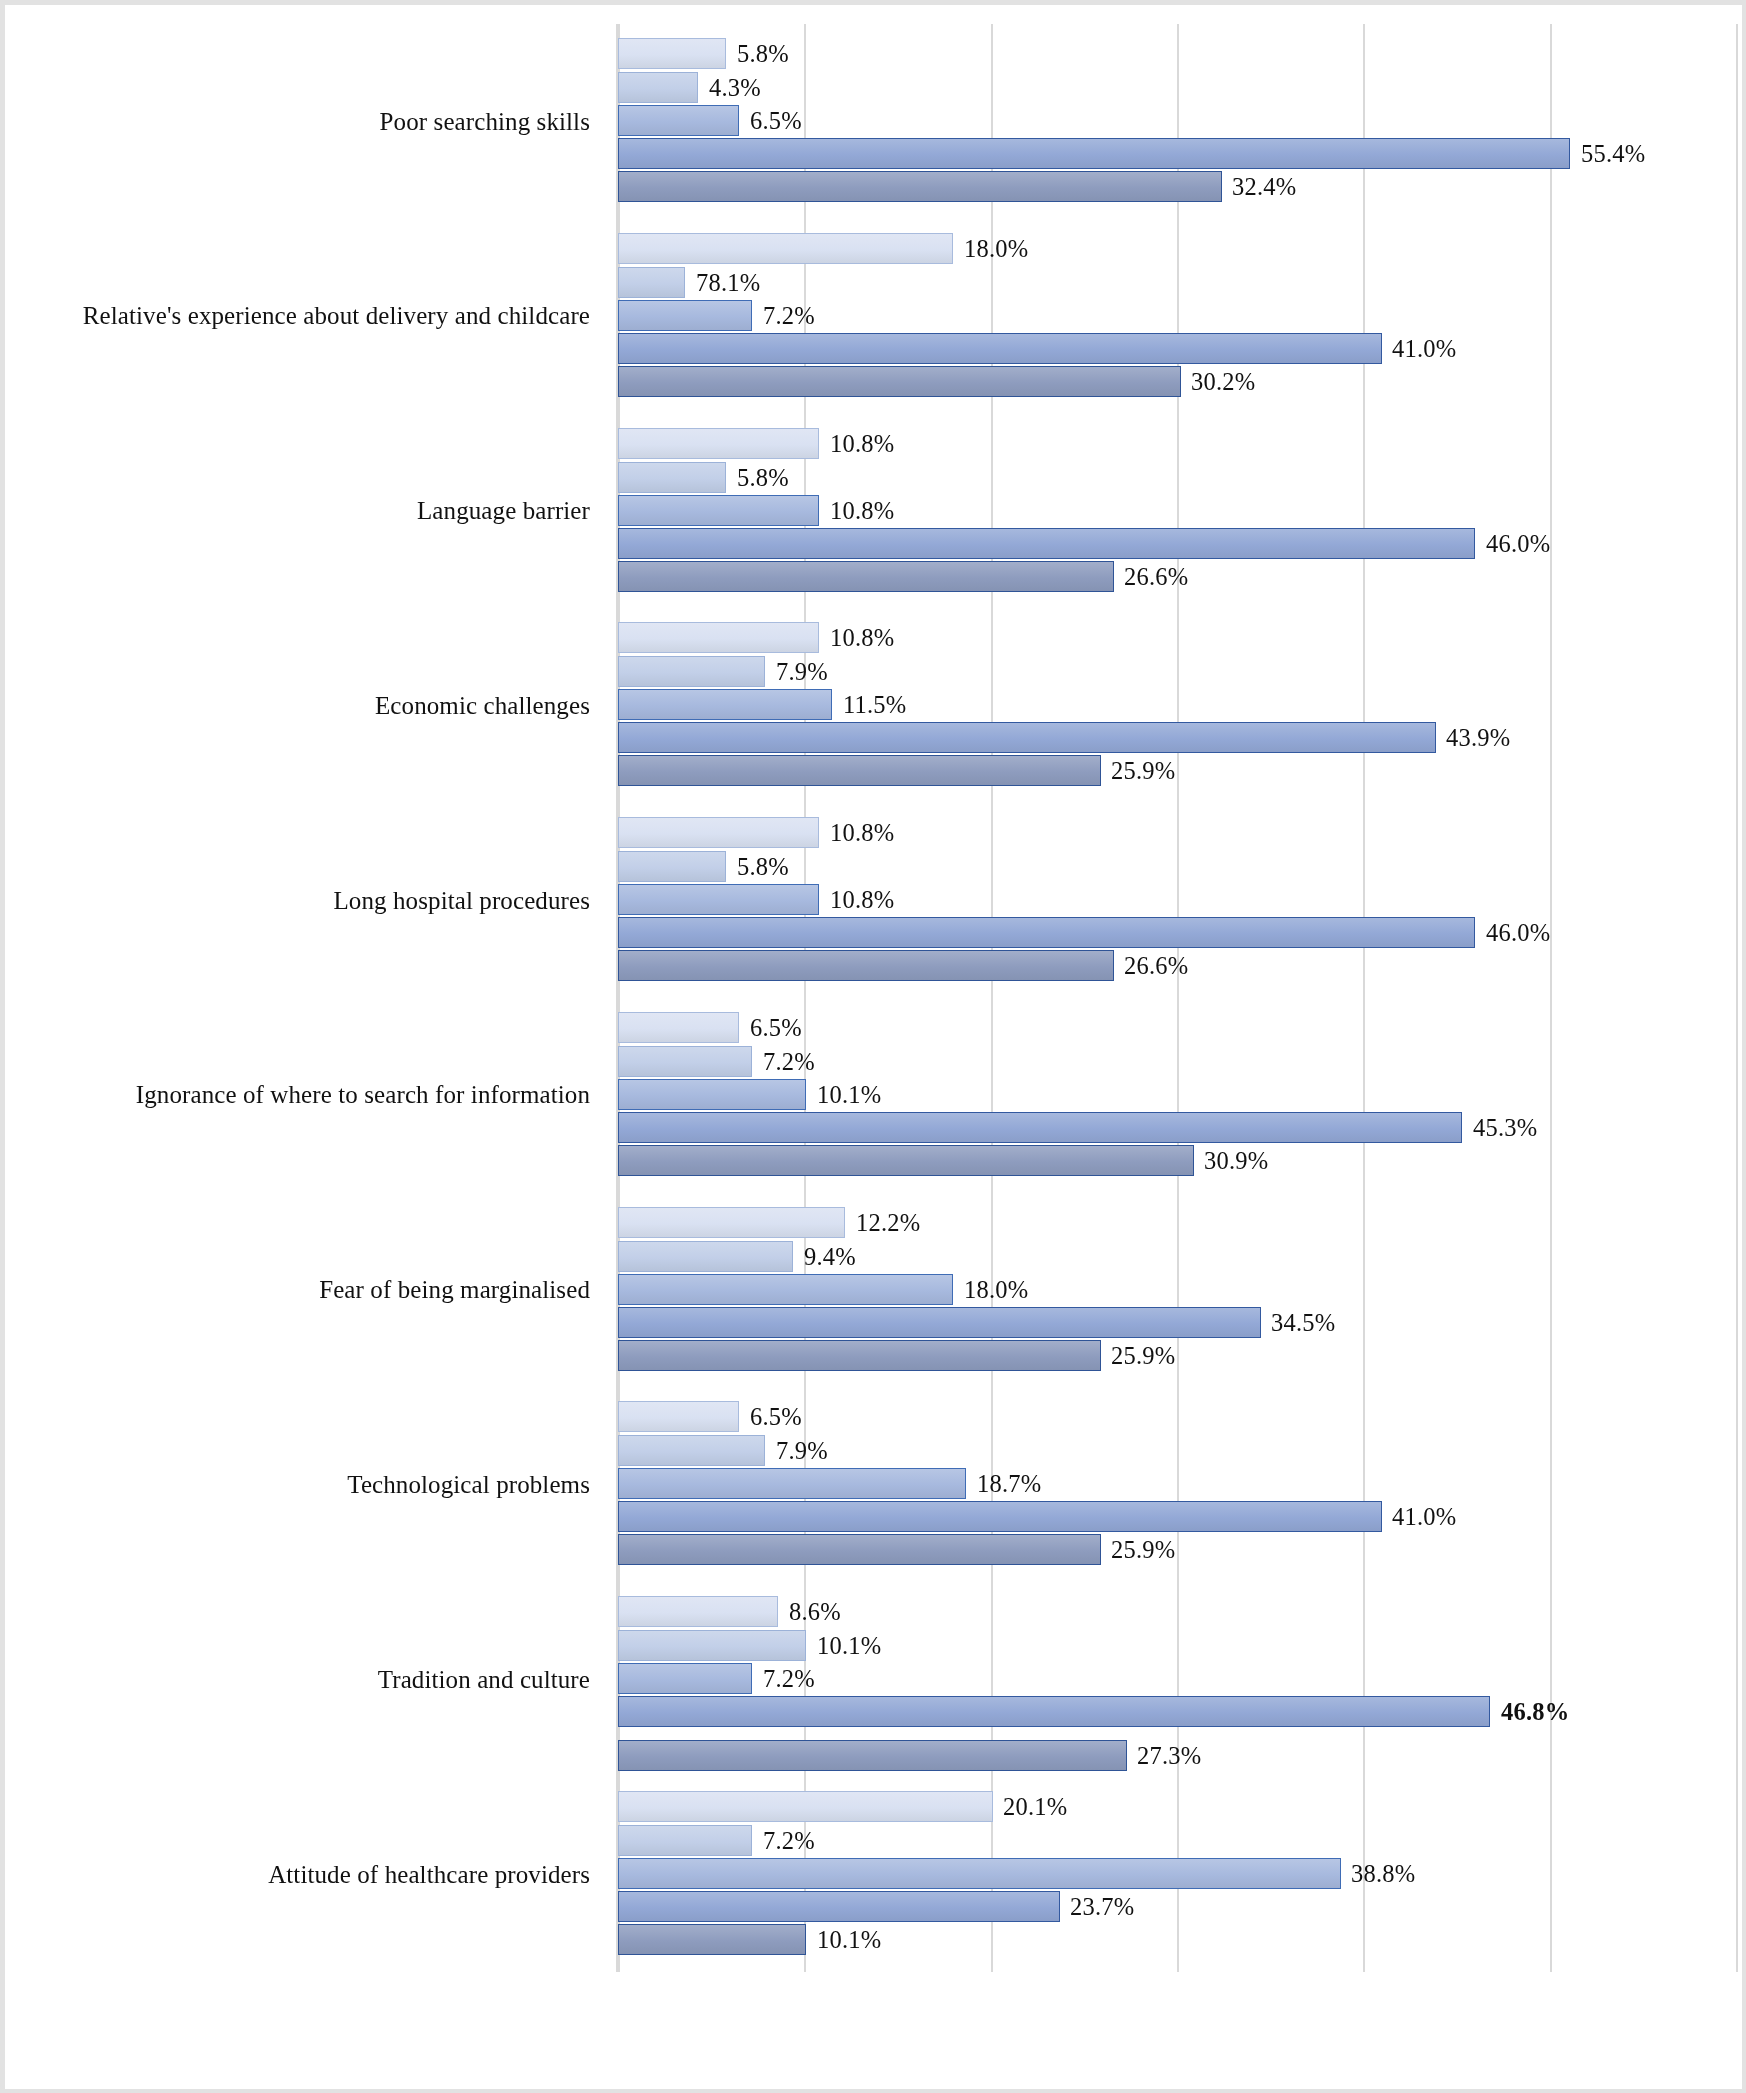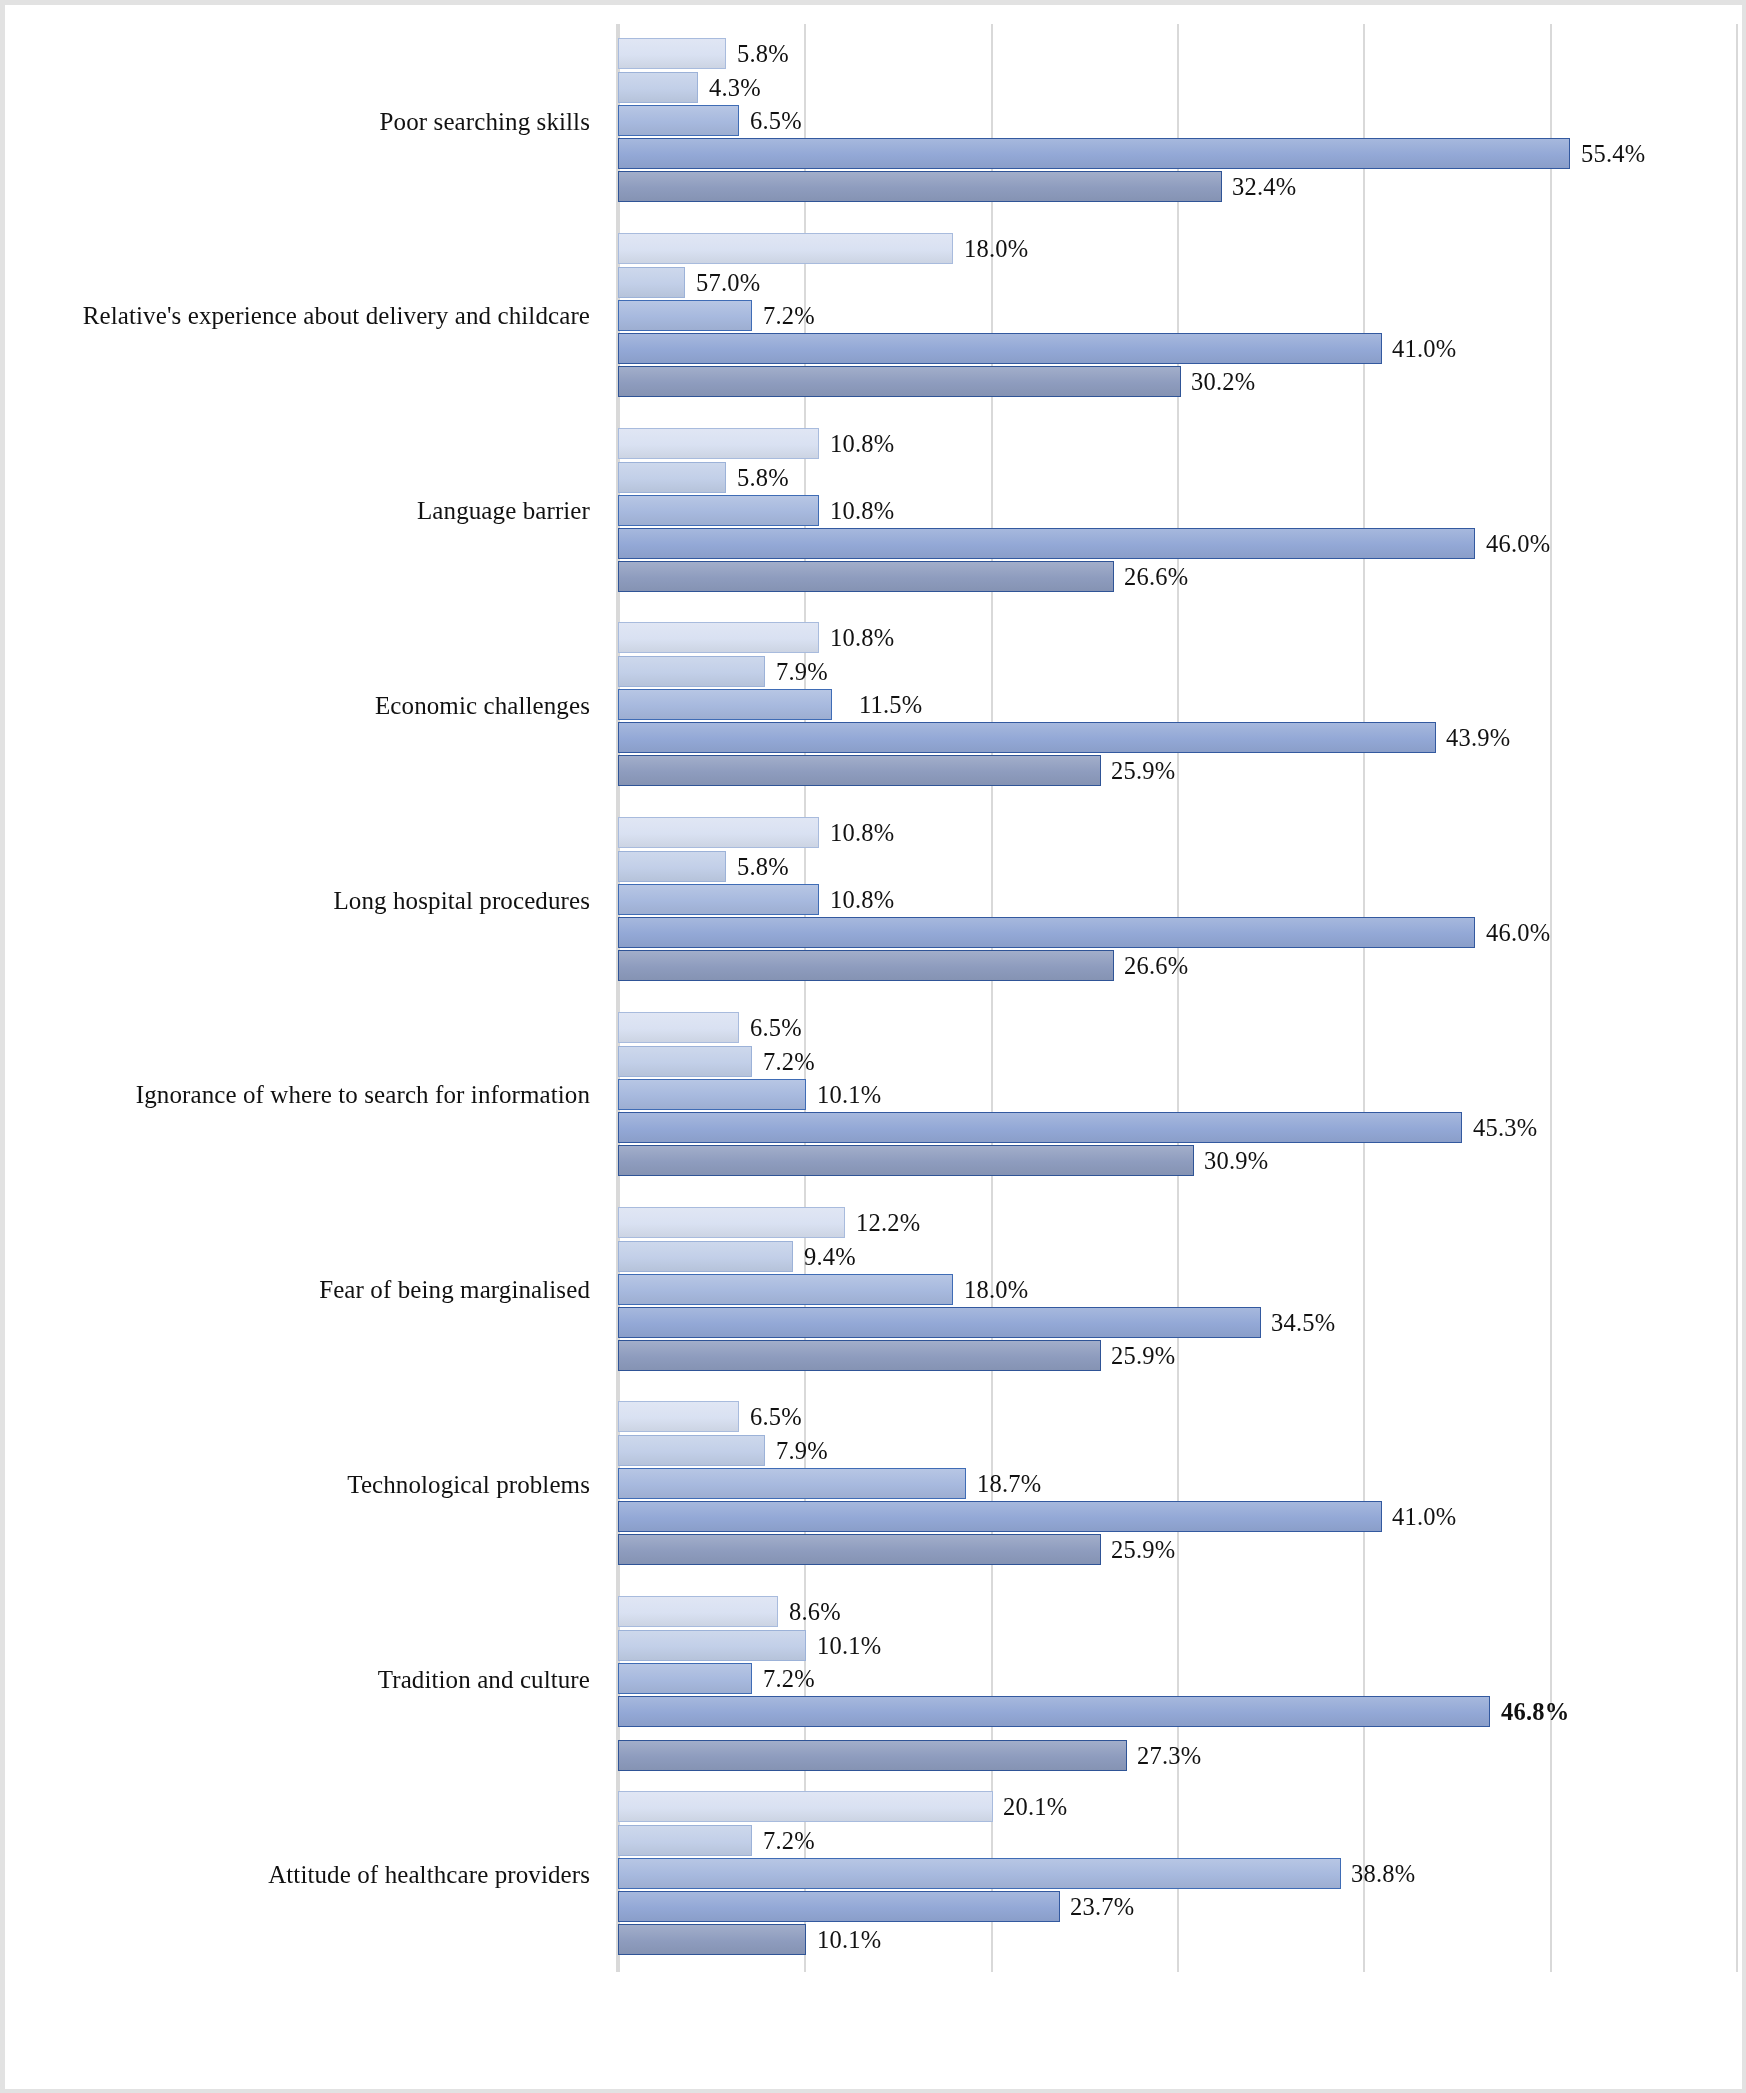--- a/index.html
+++ b/index.html
@@ -161,21 +161,21 @@
               <div class="bar-label" style="left: 614px;">32.4%</div>
             </div>
           </div>
           <div class="cat-group" style="top: 195px; height: 195px;">
             <div class="bar-row" style="position: absolute; top: 14.4px; height: 31px;">
               <div class="bar" style="width: 335px; border-color: rgb(168, 187, 221); background: linear-gradient(rgb(224, 230, 244) 0%, rgb(217, 225, 242) 55%, rgb(204, 212, 227) 100%);"></div>
               <div class="bar-label" style="left: 346px;">18.0%</div>
             </div>
             <div class="bar-row" style="position: absolute; top: 48px; height: 31px;">
               <div class="bar" style="width: 67px; border-color: rgb(156, 178, 216); background: linear-gradient(rgb(205, 216, 236) 0%, rgb(194, 207, 232) 55%, rgb(182, 195, 218) 100%);"></div>
-              <div class="bar-label" style="left: 78px;">57.0%</div>
+              <div class="bar-label" style="left: 78px;">78.1%</div>
             </div>
             <div class="bar-row" style="position: absolute; top: 81px; height: 31px;">
               <div class="bar" style="width: 134px; border-color: rgb(63, 108, 181); background: linear-gradient(rgb(183, 198, 228) 0%, rgb(167, 185, 222) 55%, rgb(157, 174, 209) 100%);"></div>
               <div class="bar-label" style="left: 145px;">7.2%</div>
             </div>
             <div class="bar-row" style="position: absolute; top: 114px; height: 31px;">
               <div class="bar" style="width: 764px; border-color: rgb(51, 89, 159); background: linear-gradient(rgb(166, 184, 221) 0%, rgb(147, 168, 214) 55%, rgb(138, 158, 201) 100%);"></div>
               <div class="bar-label" style="left: 774px;">41.0%</div>
             </div>
             <div class="bar-row" style="position: absolute; top: 147px; height: 31px;">
@@ -209,21 +209,21 @@
             <div class="bar-row" style="position: absolute; top: 14.4px; height: 31px;">
               <div class="bar" style="width: 201px; border-color: rgb(168, 187, 221); background: linear-gradient(rgb(224, 230, 244) 0%, rgb(217, 225, 242) 55%, rgb(204, 212, 227) 100%);"></div>
               <div class="bar-label" style="left: 212px;">10.8%</div>
             </div>
             <div class="bar-row" style="position: absolute; top: 48px; height: 31px;">
               <div class="bar" style="width: 147px; border-color: rgb(156, 178, 216); background: linear-gradient(rgb(205, 216, 236) 0%, rgb(194, 207, 232) 55%, rgb(182, 195, 218) 100%);"></div>
               <div class="bar-label" style="left: 158px;">7.9%</div>
             </div>
             <div class="bar-row" style="position: absolute; top: 81px; height: 31px;">
               <div class="bar" style="width: 214px; border-color: rgb(63, 108, 181); background: linear-gradient(rgb(183, 198, 228) 0%, rgb(167, 185, 222) 55%, rgb(157, 174, 209) 100%);"></div>
-              <div class="bar-label" style="left: 225px; margin-left: 16px;">11.5%</div>
+              <div class="bar-label" style="left: 225px;">11.5%</div>
             </div>
             <div class="bar-row" style="position: absolute; top: 114px; height: 31px;">
               <div class="bar" style="width: 818px; border-color: rgb(51, 89, 159); background: linear-gradient(rgb(166, 184, 221) 0%, rgb(147, 168, 214) 55%, rgb(138, 158, 201) 100%);"></div>
               <div class="bar-label" style="left: 828px;">43.9%</div>
             </div>
             <div class="bar-row" style="position: absolute; top: 147px; height: 31px;">
               <div class="bar" style="width: 483px; border-color: rgb(47, 84, 150); background: linear-gradient(rgb(162, 174, 202) 0%, rgb(142, 156, 190) 55%, rgb(133, 147, 179) 100%);"></div>
               <div class="bar-label" style="left: 493px;">25.9%</div>
             </div>
           </div>

